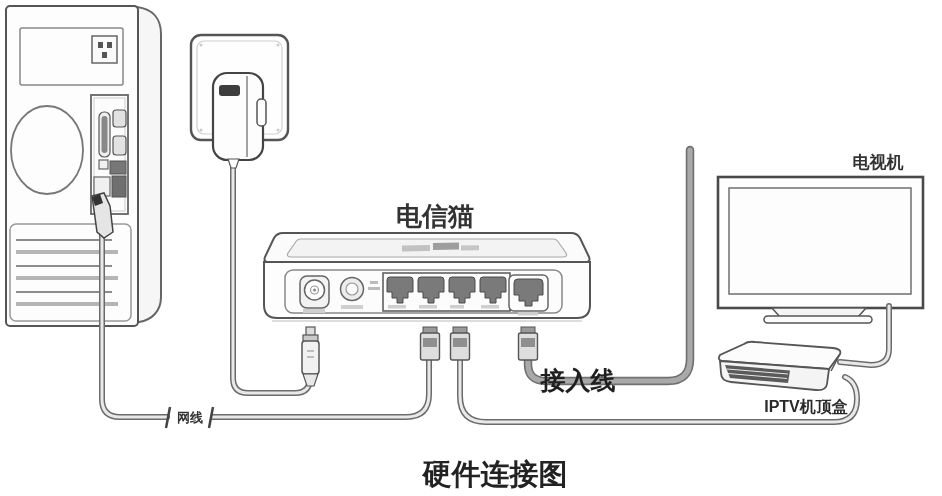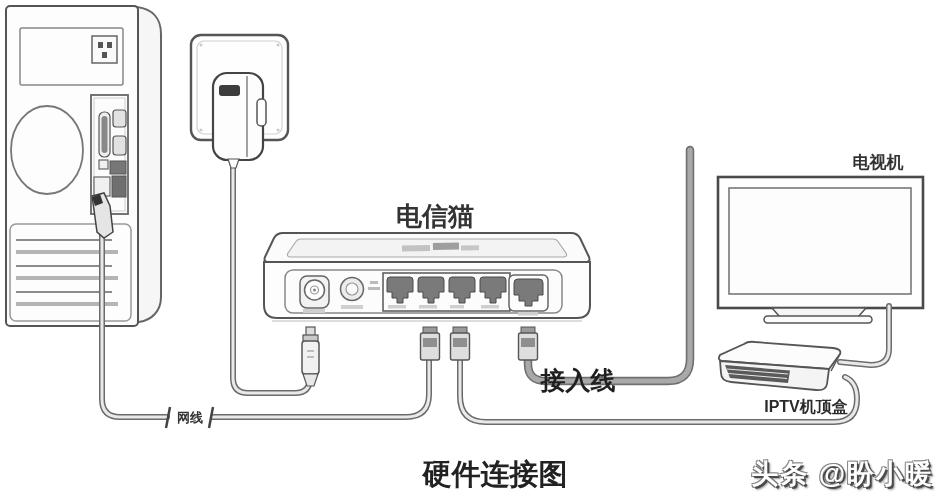--- a/index.html
+++ b/index.html
@@ -205,14 +205,13 @@
   </g>
 
   <text x="435" y="225" text-anchor="middle" class="lbl-big">电信猫</text>
   <text x="878" y="168" text-anchor="middle" class="lbl-med">电视机</text>
   <text x="578" y="389" text-anchor="middle" class="lbl-access">接入线</text>
   <text x="190" y="422" text-anchor="middle" class="lbl-small">网线</text>
   <text x="806" y="412" text-anchor="middle" class="lbl-stb">IPTV机顶盒</text>
   <text x="495" y="484" text-anchor="middle" class="lbl-title">硬件连接图</text>
 </svg>
 
-<div class="watermark">头条 @盼小暖</div>
 </div>
 
 </body></html>

